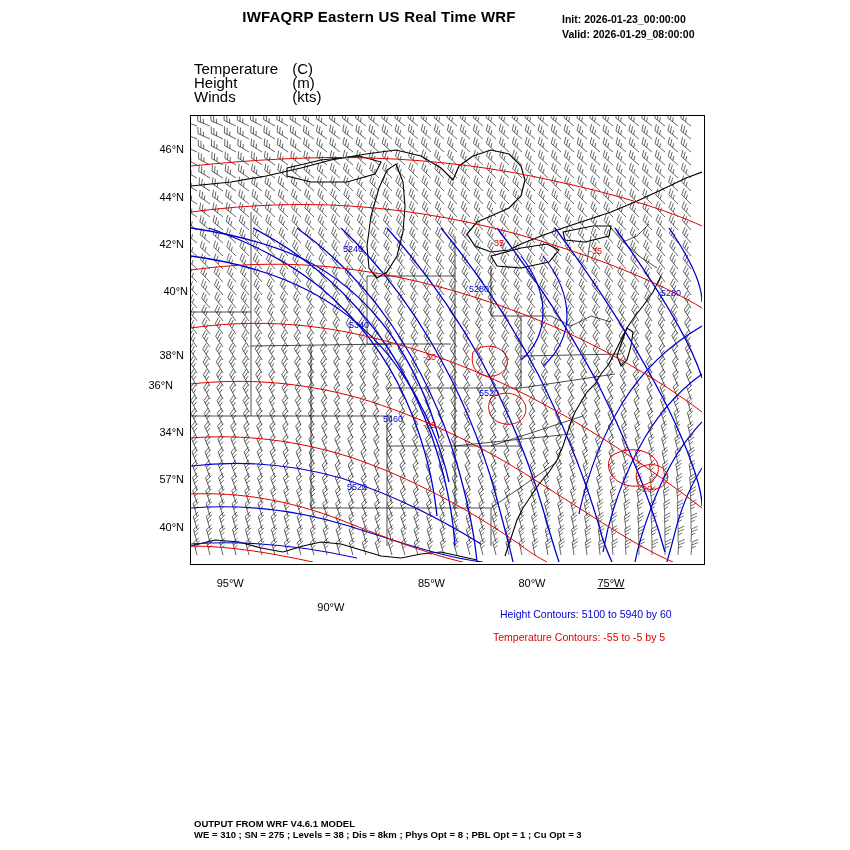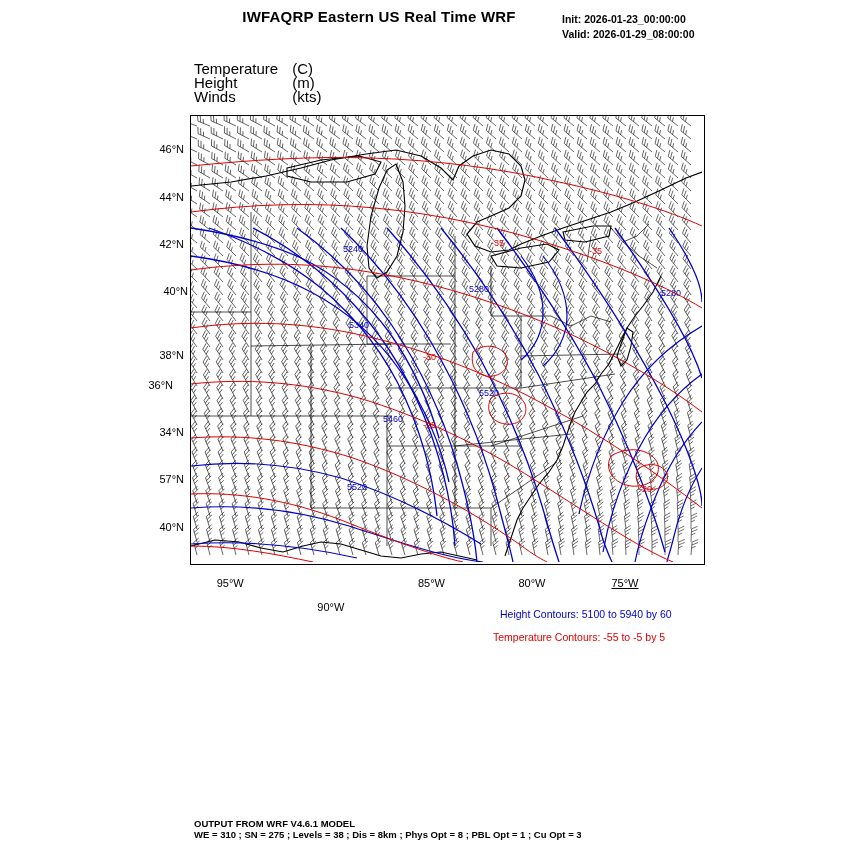--- a/index.html
+++ b/index.html
@@ -1560,20 +1560,20 @@
     <div class="abs ylab" style="left: 142px; top: 284.842px;">40°N</div>
     <div class="abs ylab" style="left: 138px; top: 237.684px;">42°N</div>
     <div class="abs ylab" style="left: 138px; top: 190.526px;">44°N</div>
     <div class="abs ylab" style="left: 138px; top: 143.368px;">46°N</div>
   </div>
 <div class="abs" id="xlabels">
     <div class="abs xlab" style="left: 200.235px; top: 577px;">95°W</div>
     <div class="abs xlab" style="left: 300.824px; top: 601px;">90°W</div>
     <div class="abs xlab" style="left: 401.412px; top: 577px;">85°W</div>
     <div class="abs xlab" style="left: 502px; top: 577px;">80°W</div>
-    <div class="abs xlab" style="left: 595px; top: 577px; text-decoration: underline;">75°W</div>
+    <div class="abs xlab" style="left: 581px; top: 577px; text-decoration: underline;">75°W</div>
   </div>
 
 <div class="abs" id="height-legend">Height Contours: 5100 to 5940 by 60</div>
 <div class="abs" id="temp-legend">Temperature Contours: -55 to -5 by 5</div>
 
 <div class="abs" id="footer1">OUTPUT FROM WRF V4.6.1 MODEL</div>
 <div class="abs" id="footer2">WE = 310 ; SN = 275 ; Levels = 38 ; Dis = 8km ; Phys Opt = 8 ; PBL Opt = 1 ; Cu Opt = 3</div>
 
 </body></html>

